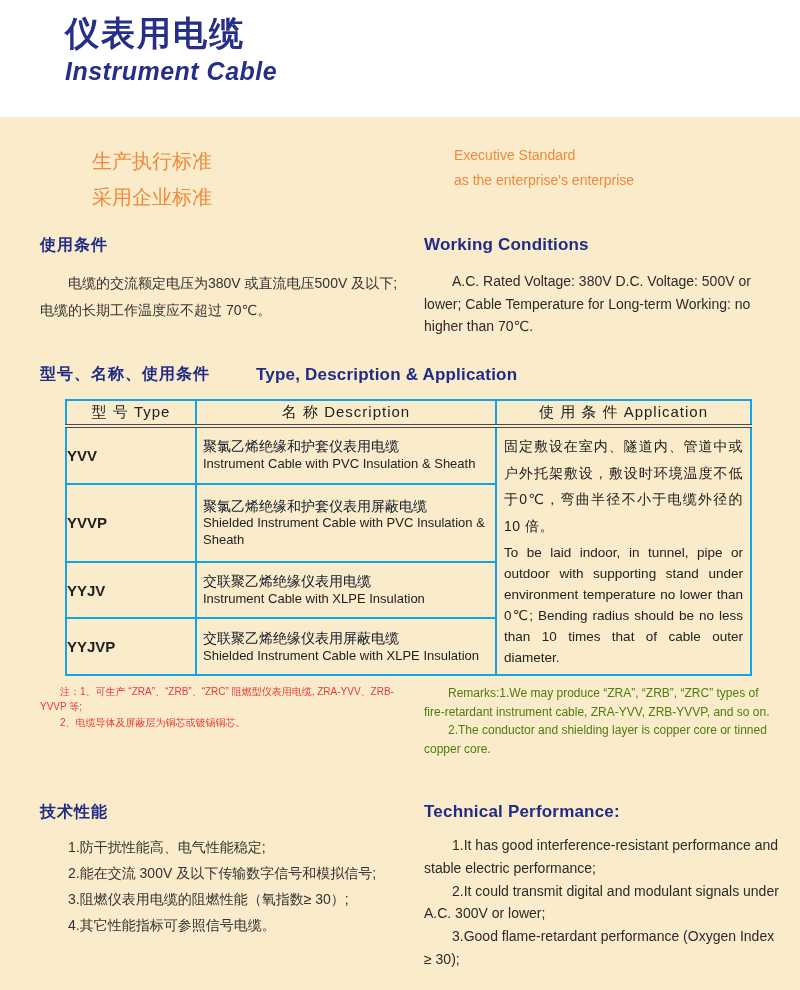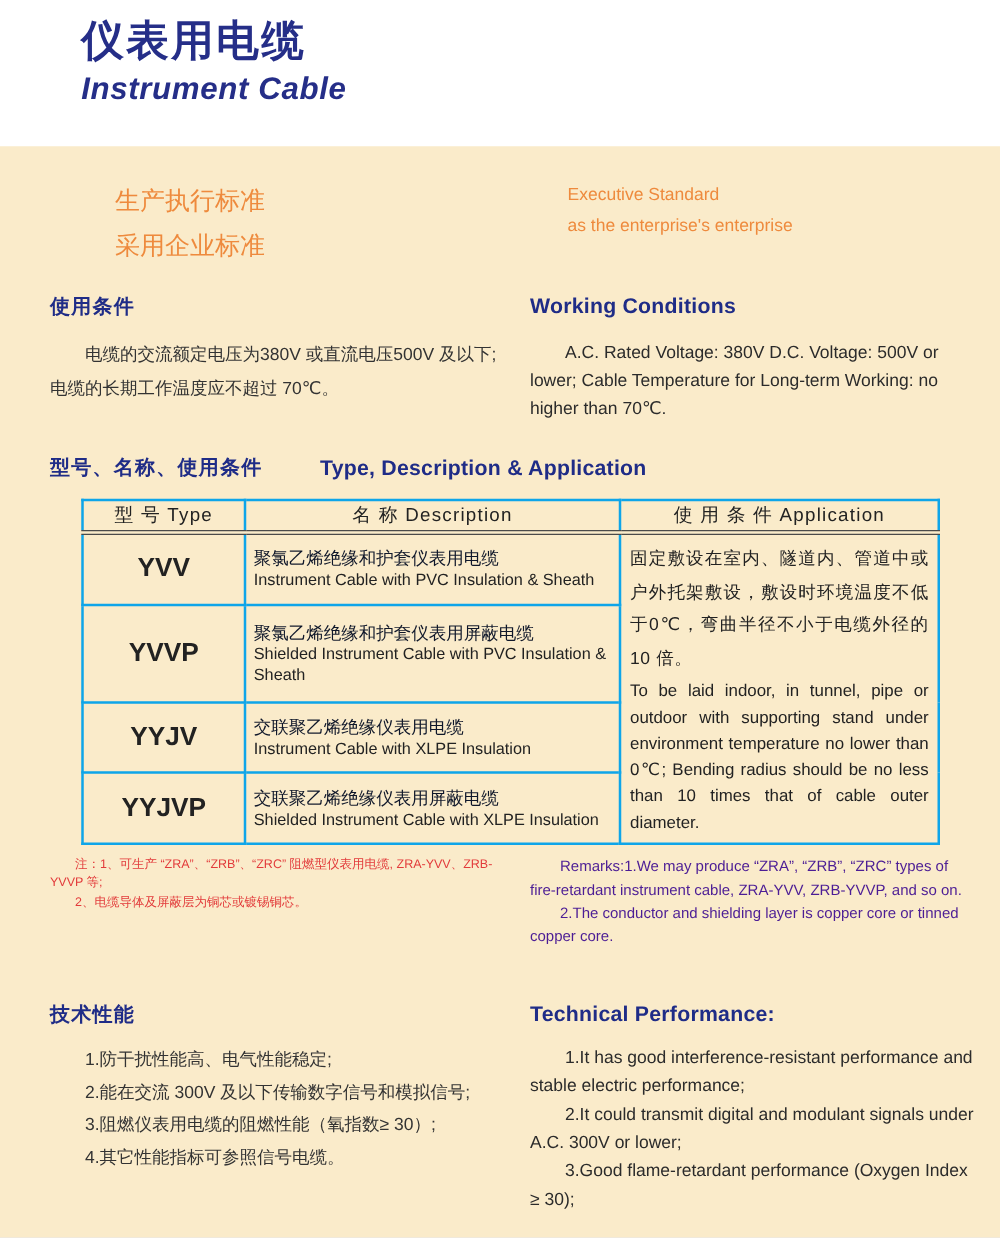--- a/index.html
+++ b/index.html
@@ -90,43 +90,43 @@
     font-size: 15px;
     color: #222;
     height: 26px;
     letter-spacing: 1px;
   }
   .col-type  { width: 130px; }
   .col-desc  { width: 300px; }
   .col-app   { width: 255px; }
 
   td.cell-type {
-    text-align: center;
+    text-align: left;
     font-weight: bold;
-    font-size: 21px;
+    font-size: 15px;
     color: #222;
   }
   td.cell-desc { padding: 3px 6px; }
   .desc-zh { font-size: 14px; color: #0f172a; line-height: 1.35; }
   .desc-en { font-size: 13px; color: #222; line-height: 1.3; }
 
   td.cell-app { padding: 5px 7px; vertical-align: top; }
   .app-zh {
     font-size: 14px; color: #222; line-height: 1.9;
     text-align: justify; letter-spacing: 0.5px;
   }
   .app-en {
     font-size: 13.5px; color: #222; line-height: 1.55;
     text-align: justify; margin-top: 4px;
   }
 
   
   .remarks { margin-top: 8px; }
   .remark-zh { color: #E23B3B; font-size: 10px; line-height: 1.55; text-indent: 2em; }
-  .remark-en { color: #4c1d95; font-size: 12px; line-height: 1.55; text-indent: 2em; }
+  .remark-en { color: #4d7c0f; font-size: 12px; line-height: 1.55; text-indent: 2em; }
 
   
   .lower { margin-top: 44px; }
   .list-para-zh {
     font-size: 14px; color: #333; line-height: 1.85; text-indent: 2em;
   }
   .list-para-en {
     font-size: 14px; color: #2b2b2b; line-height: 1.62; text-indent: 2em;
   }
   .mt-items { margin-top: 12px; }

